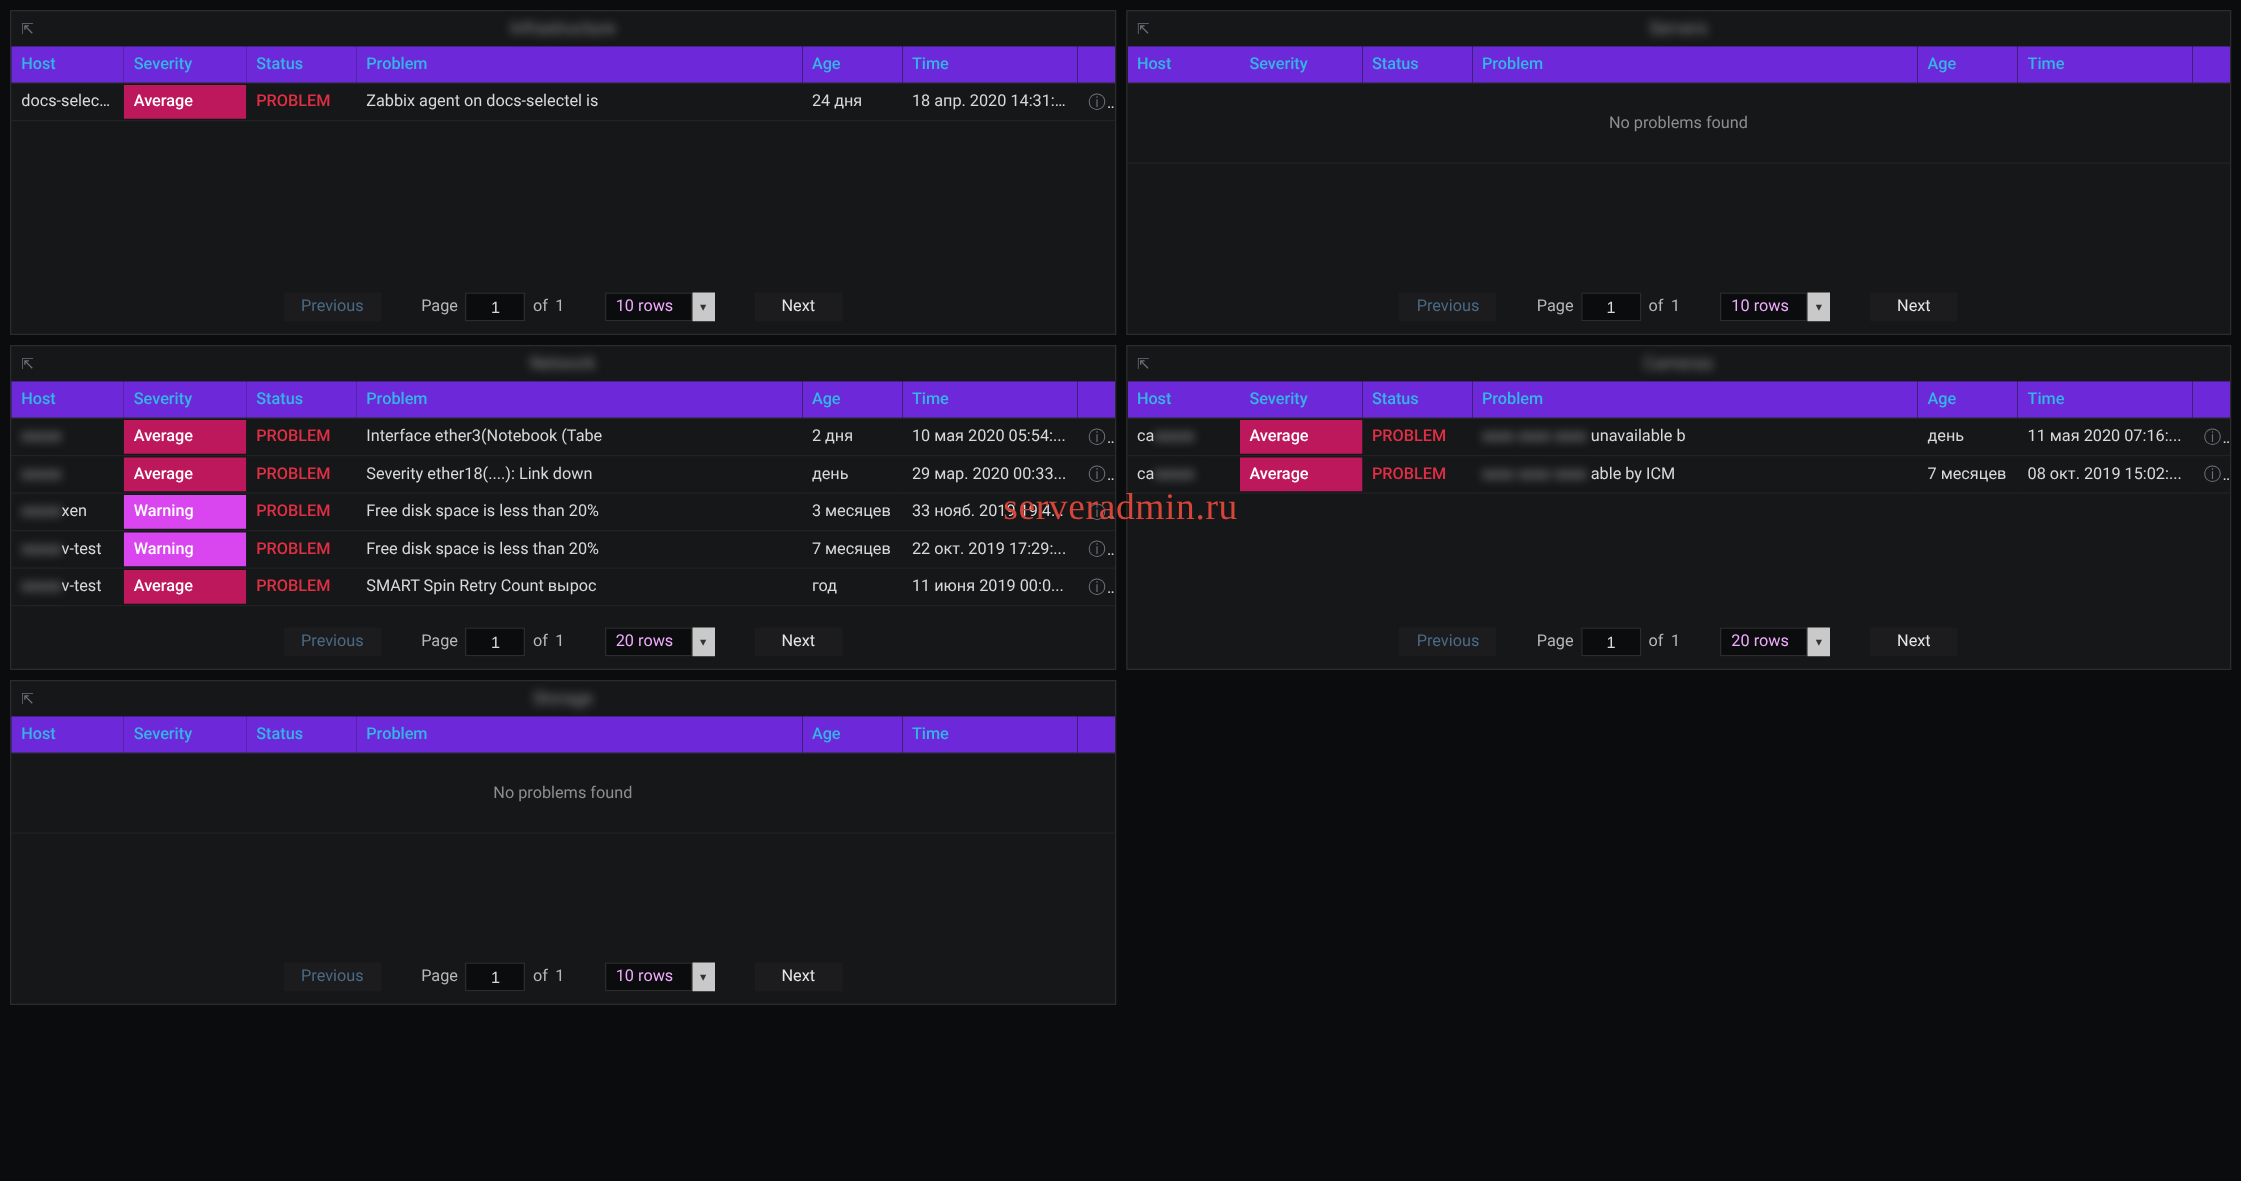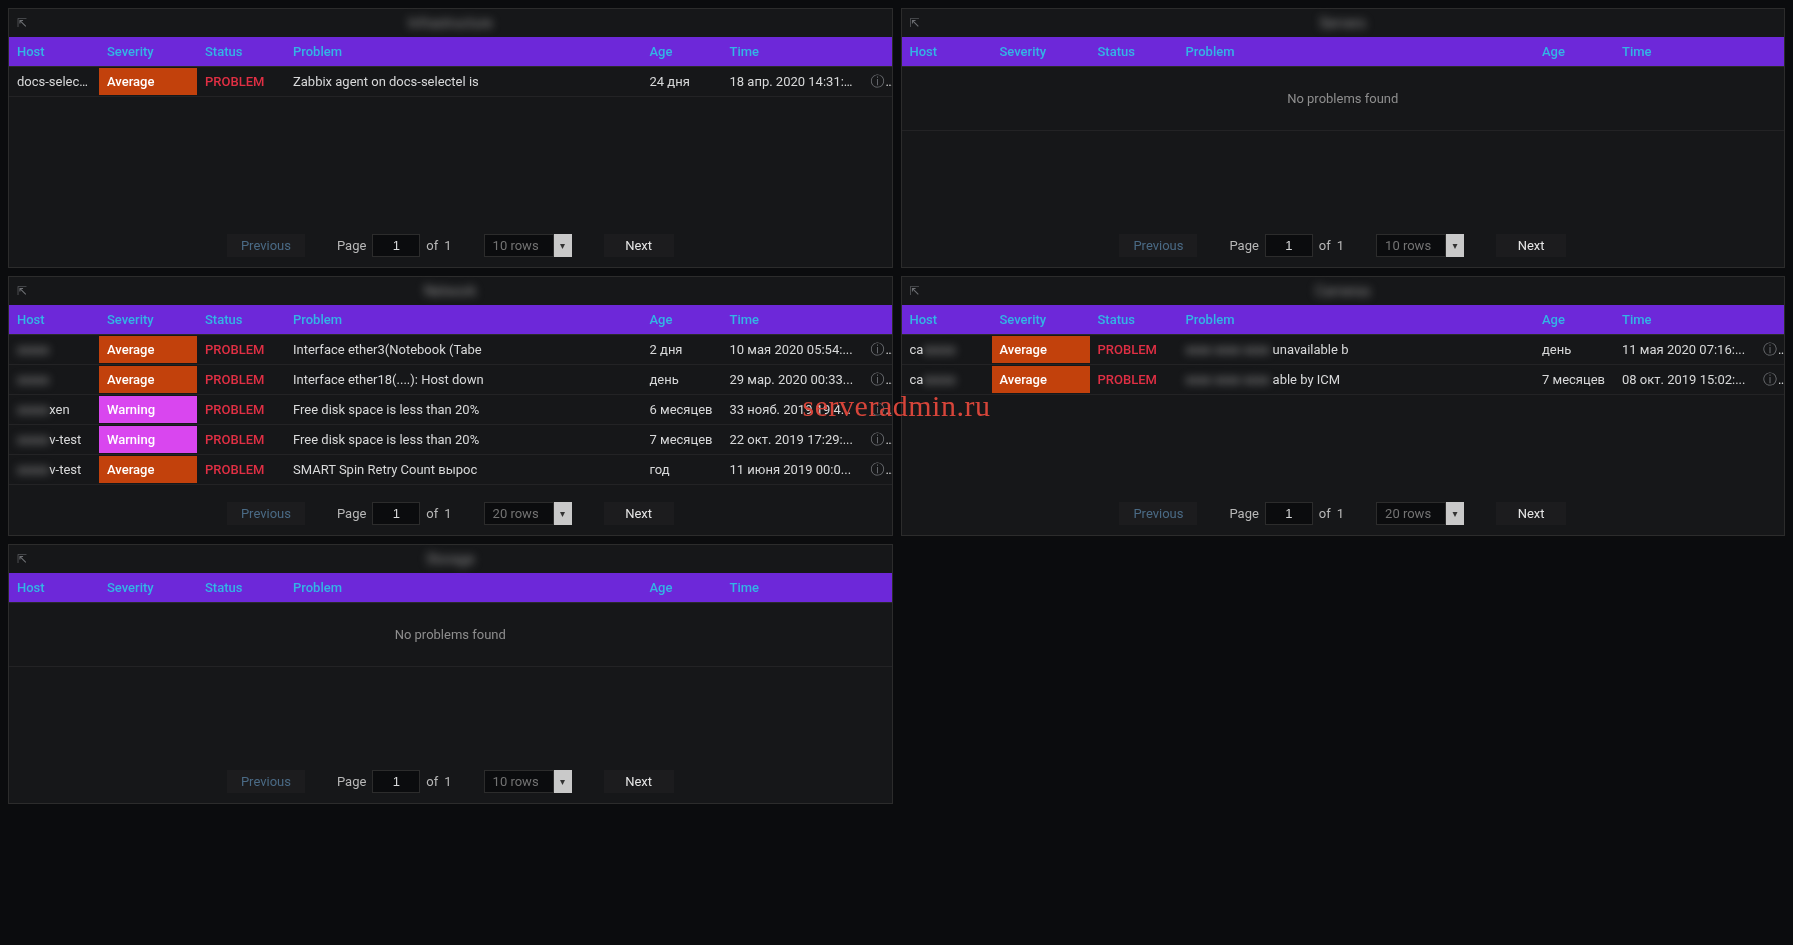--- a/index.html
+++ b/index.html
@@ -76,21 +76,21 @@
   .col-age { width: 80px; }
   .col-time { width: 140px; }
   .col-info { width: 30px; }
   .sev-badge {
     display: block;
     padding: 6px 8px;
     margin: -6px -8px;
     font-weight: 500;
     color: #fff;
   }
-  .sev-average { background: #c2410c; }
+  .sev-average { background: #be185d; }
   .sev-warning { background: #d946ef; }
   .status-problem { color: #e02f44; font-weight: 500; }
   .host-blur { filter: blur(4px); color: #aaa; }
   .info-icon {
     color: #6e7074;
     cursor: pointer;
     display: inline-flex;
     align-items: center;
     justify-content: center;
     width: 16px;
@@ -132,21 +132,21 @@
     padding: 3px 4px;
     font-size: 13px;
   }
   .pg-select-wrap {
     display: flex;
     align-items: stretch;
   }
   .pg-select {
     background: #0b0c0e;
     border: 1px solid #2c2c2c;
-    color: #737373;
+    color: #f0abfc;
     padding: 3px 8px;
     font-size: 13px;
     min-width: 70px;
   }
   .pg-select-btn {
     background: #c9c9c9;
     color: #333;
     width: 18px;
     display: flex;
     align-items: center;
@@ -292,33 +292,33 @@
               <td class="col-age">2 дня</td>
               <td class="col-time">10 мая 2020 05:54:...</td>
               <td class="col-info"><span class="info-icon">ⓘ</span></td>
             </tr>
             <tr>
               <td class="col-host"><span class="host-blur">xxxxx</span></td>
               <td class="col-sev">
                 <span class="sev-badge sev-average">Average</span>
               </td>
               <td class="col-status status-problem">PROBLEM</td>
-              <td class="col-problem">Interface ether18(....): Host down</td>
+              <td class="col-problem">Severity ether18(....): Link down</td>
               <td class="col-age">день</td>
               <td class="col-time">29 мар. 2020 00:33...</td>
               <td class="col-info"><span class="info-icon">ⓘ</span></td>
             </tr>
             <tr>
               <td class="col-host"><span class="host-blur">xxxxx</span>xen</td>
               <td class="col-sev">
                 <span class="sev-badge sev-warning">Warning</span>
               </td>
               <td class="col-status status-problem">PROBLEM</td>
               <td class="col-problem">Free disk space is less than 20%</td>
-              <td class="col-age">6 месяцев</td>
+              <td class="col-age">3 месяцев</td>
               <td class="col-time">33 нояб. 2019 19:4...</td>
               <td class="col-info"><span class="info-icon">ⓘ</span></td>
             </tr>
             <tr>
               <td class="col-host"><span class="host-blur">xxxxx</span>v-test</td>
               <td class="col-sev">
                 <span class="sev-badge sev-warning">Warning</span>
               </td>
               <td class="col-status status-problem">PROBLEM</td>
               <td class="col-problem">Free disk space is less than 20%</td>

